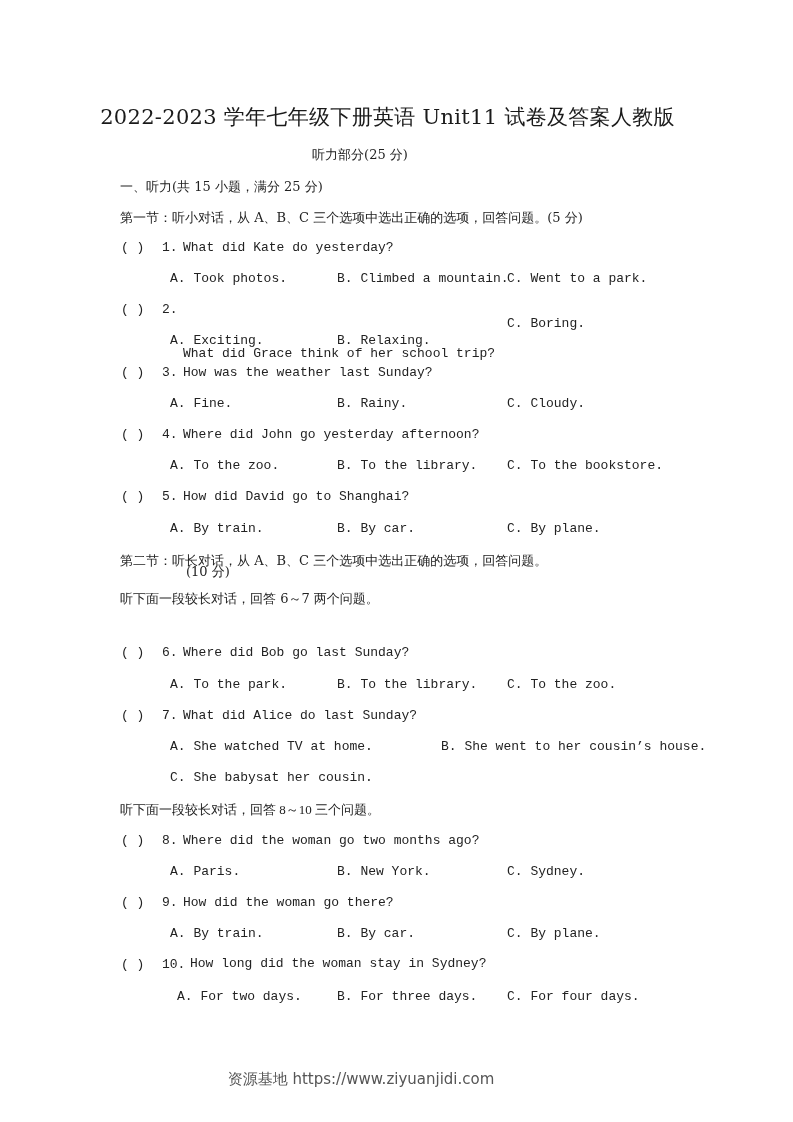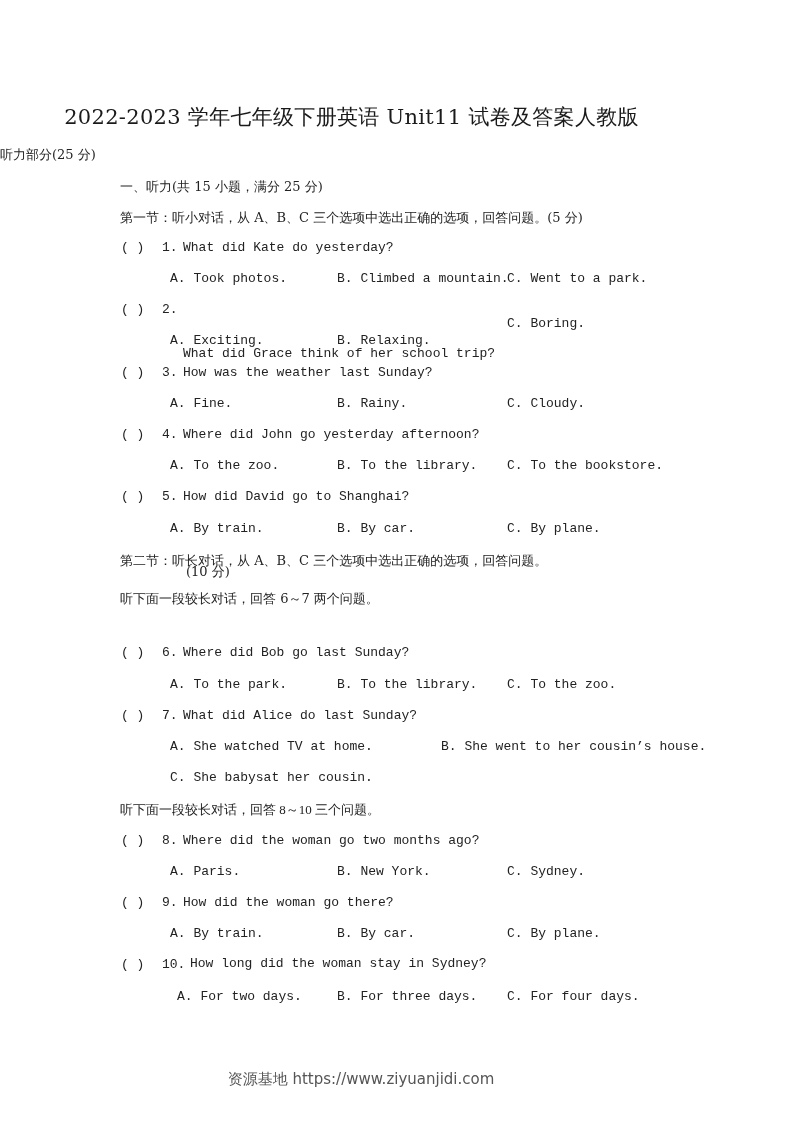--- a/index.html
+++ b/index.html
@@ -1,20 +1,20 @@
 <!DOCTYPE html>
 <html><head>
 <meta charset="utf-8">
 <style>
   html, body { margin: 0; padding: 0; background: #ffffff; }
   body { width: 793px; height: 1122px; position: relative; overflow: hidden;
          font-family: "DejaVu Serif", "Liberation Serif", serif; color: #222; }
   .abs { position: absolute; white-space: nowrap; }
-  .title { left: 0; width: 703px; text-align: center; top: 103px; font-size: 21px; color: #1a1a1a; letter-spacing: 0.3px; }
-  .subtitle { left: 0; width: 720px; text-align: left; top: 146px; font-size: 13px; }
+  .title { left: 0; width: 703px; text-align: center; top: 103px; font-size: 21px; color: #1a1a1a; letter-spacing: 0.3px; padding-left: 36px; }
+  .subtitle { left: 0; width: 720px; text-align: center; top: 146px; font-size: 13px; }
   .line { font-size: 13px; left: 120px; }
   .mono { font-family: "Liberation Mono", "DejaVu Sans Mono", monospace; font-size: 13px; }
   .paren { left: 121px; }
   .opt { font-family: "Liberation Mono", "DejaVu Sans Mono", monospace; font-size: 13px; }
   .footer { left: 0; width: 722px; text-align: center; top: 1070px; font-family: "DejaVu Sans", sans-serif; font-size: 15px; color: #555; }
 </style>
 </head>
 <body>
 
 <div>

